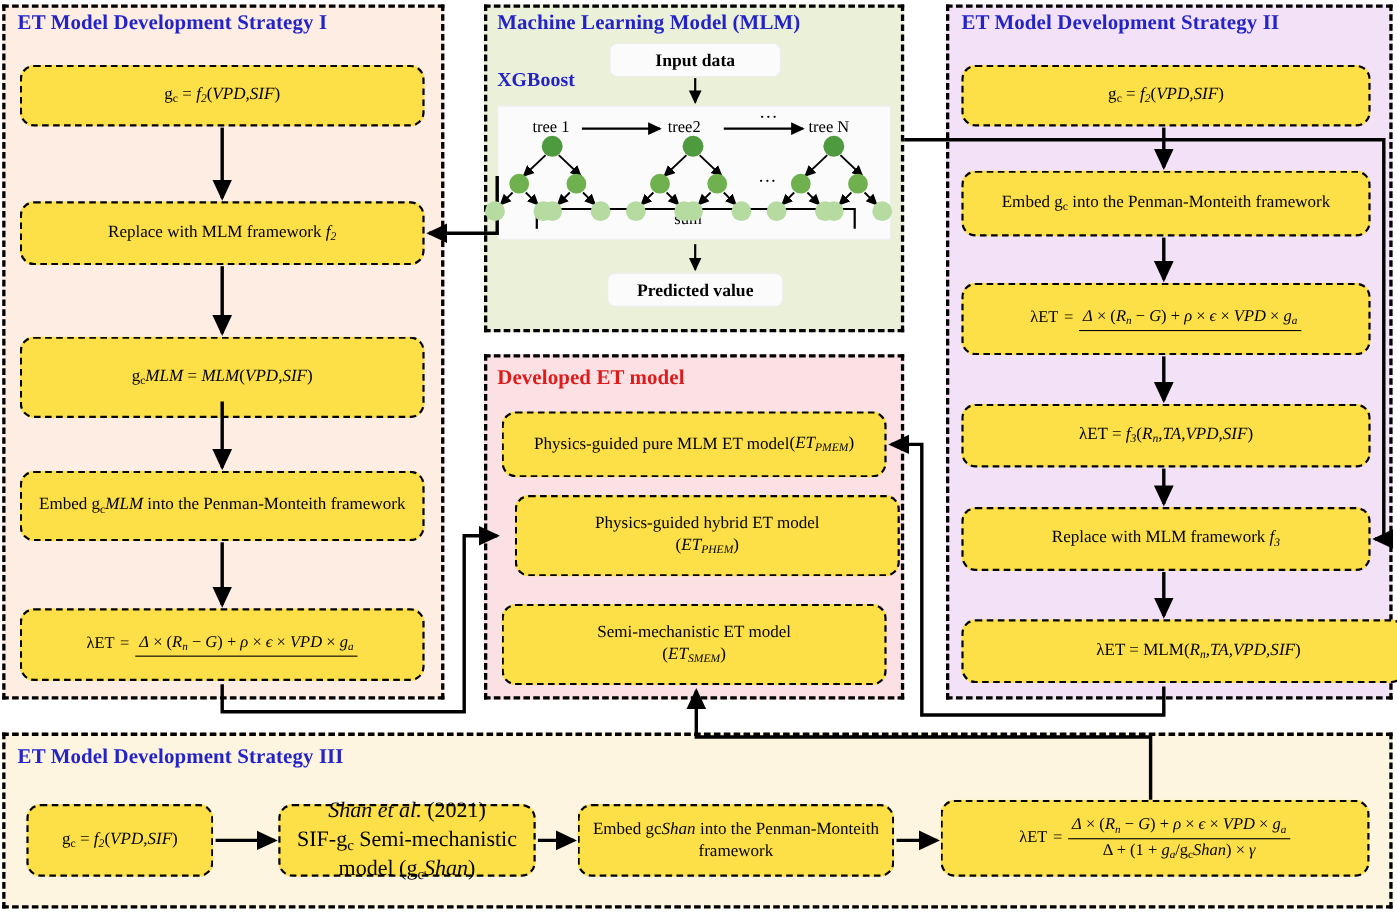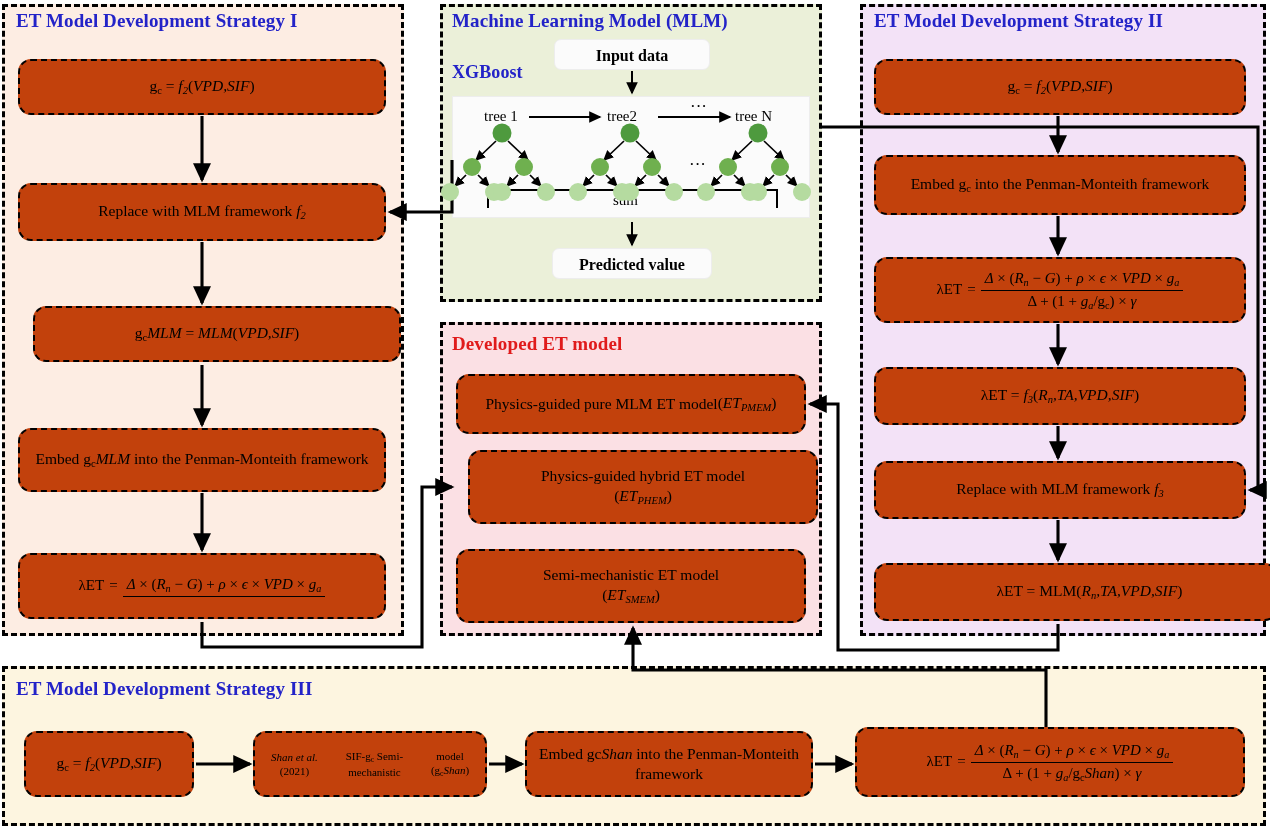--- a/index.html
+++ b/index.html
@@ -4,21 +4,21 @@
 <style>
   html,body{margin:0;padding:0;background:#fff;}
   body{width:1270px;height:829px;position:relative;overflow:hidden;
        font-family:"Liberation Serif","DejaVu Serif",serif;}
   .panel{position:absolute;box-sizing:border-box;border:3px dashed #000;}
   .panel-title{position:absolute;font-family:"Liberation Serif",serif;font-weight:bold;
                font-size:19px;letter-spacing:.1px;white-space:nowrap;}
   .blue{color:#2323c8;}
   .red{color:#e01b1b;}
   .node{position:absolute;box-sizing:border-box;border:2.6px dashed #000;border-radius:13px;
-        background:#c2410c;display:flex;align-items:center;justify-content:center;
+        background:#fde047;display:flex;align-items:center;justify-content:center;
         text-align:center;font-size:15.5px;line-height:1.28;padding:2px 6px;}
   .solid{border-style:solid;border-width:1px;border-color:#e2e2e2;border-radius:7px;background:#fff;}
   i.it{font-style:italic;}
   sub{font-size:.68em;vertical-align:-0.28em;}
   .frac{display:inline-block;vertical-align:middle;text-align:center;}
   .frac .num{display:block;padding:0 4px 1px 4px;border-bottom:1.6px solid #000;white-space:nowrap;}
   .frac .den{display:block;padding:1px 4px 0 4px;white-space:nowrap;}
   .eqwrap{display:flex;align-items:center;justify-content:center;gap:5px;font-size:15px;}
   svg.lines{position:absolute;left:0;top:0;width:1270px;height:829px;pointer-events:none;}
   .mlmbox{position:absolute;box-sizing:border-box;background:#fbfbfb;border:1px solid #ededed;}
@@ -36,21 +36,21 @@
     g<sub>c</sub> = <i class="it">f</i><sub><i class="it">2</i></sub>(<i class="it">VPD,SIF</i>)
   </span>
 </div>
 
 <div class="node" style="left:18px;top:183px;width:368px;height:58px;">
   <span>
     Replace with MLM framework <i class="it">f</i><sub><i class="it">2</i></sub>
   </span>
 </div>
 
-<div class="node" style="left:33px;top:306px;width:368px;height:56px;">
+<div class="node" style="left:18px;top:306px;width:368px;height:74px;">
   <span>
     g<sub>c</sub><i class="it">MLM</i> = <i class="it">MLM</i>(<i class="it">VPD,SIF</i>)
   </span>
 </div>
 
 <div class="node" style="left:18px;top:428px;width:368px;height:64px;">
   <span>
     Embed g<sub>c</sub><i class="it">MLM</i> into the Penman-Monteith framework
   </span>
 </div>
@@ -121,21 +121,20 @@
     Embed g<sub>c</sub> into the Penman-Monteith framework
   </span>
 </div>
 
 <div class="node" style="left:874px;top:257px;width:372px;height:66px;">
   <span class="eqwrap">
     <span>λET</span>
       <span>=</span>
     <span class="frac">
       <span class="num"><i class="it">Δ</i> × (<i class="it">R<sub>n</sub></i> − <i class="it">G</i>) + <i class="it">ρ</i> × <i class="it">ϵ</i> × <i class="it">VPD</i> × <i class="it">g<sub>a</sub></i></span>
-      <span class="den">Δ + (1 + <i class="it">g<sub>a</sub></i>/g<sub>c</sub>) × <i class="it">γ</i></span>
     </span>
   </span>
 </div>
 
 <div class="node" style="left:874px;top:367px;width:372px;height:58px;">
   <span>
     λET = <i class="it">f</i><sub><i class="it">3</i></sub>(<i class="it">R<sub>n</sub>,TA,VPD,SIF</i>)
   </span>
 </div>
 
@@ -154,21 +153,21 @@
 <div class="panel" style="left:2px;top:666px;width:1264px;height:160px;background:#fdf5e0;">
 </div>
 <div class="panel-title blue" style="left:16px;top:678px;">ET Model Development Strategy III</div>
 
 <div class="node" style="left:24px;top:731px;width:170px;height:66px;">
   <span>
     g<sub>c</sub> = <i class="it">f</i><sub><i class="it">2</i></sub>(<i class="it">VPD,SIF</i>)
   </span>
 </div>
 
-<div class="node" style="left:253px;top:731px;width:234px;height:66px;font-size:11px;">
+<div class="node" style="left:253px;top:731px;width:234px;height:66px;flex-direction:column;font-size:20px;">
   <span><i class="it">Shan et al.</i> (2021)</span>
   <span>SIF-g<sub>c</sub> Semi-mechanistic</span>
   <span>model (g<sub>c</sub><i class="it">Shan</i>)</span>
 </div>
 
 <div class="node" style="left:525px;top:731px;width:288px;height:66px;align-items:center;">
   <span>
     Embed gc<i class="it">Shan</i> into the Penman-Monteith framework
   </span>
 </div>

